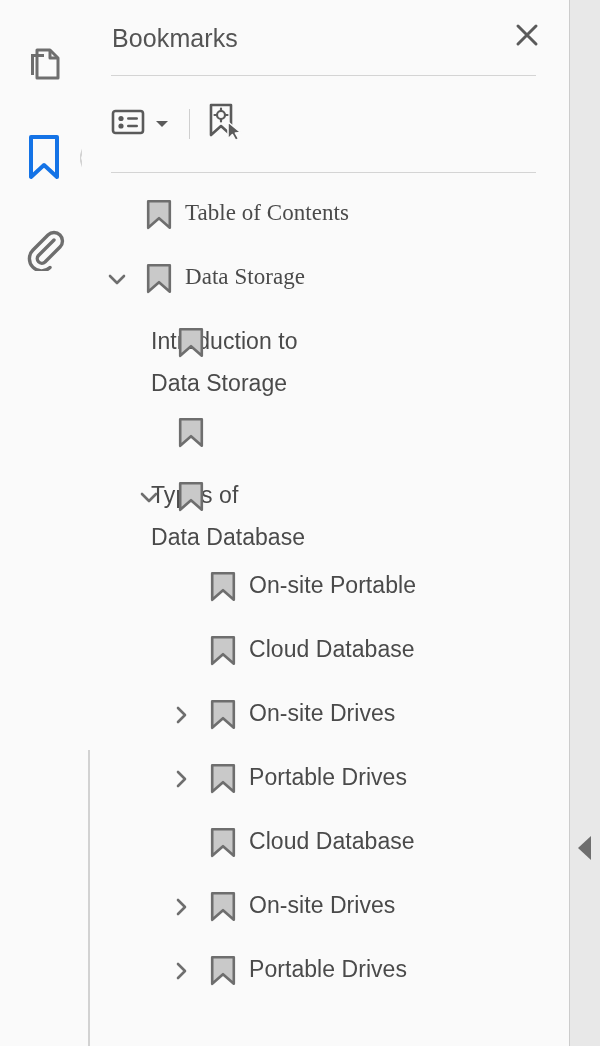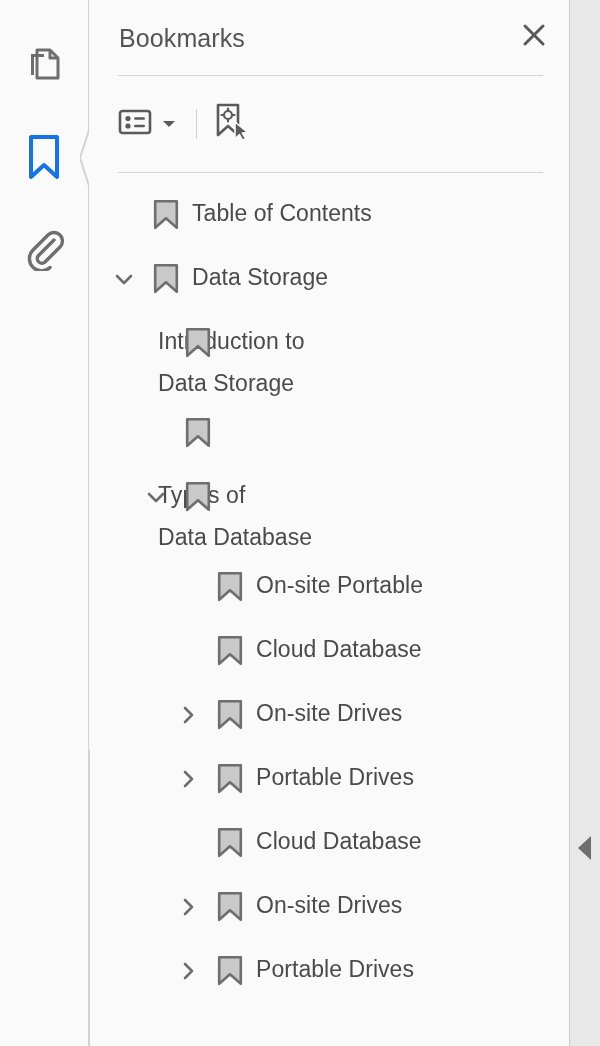--- a/index.html
+++ b/index.html
@@ -47,21 +47,21 @@
   #rail-divider {
     position: absolute;
     left: 80px; top: 0;
     width: 20px; height: 1046px;
     pointer-events: none;
   }
 
   
   #panel {
     position: absolute;
-    left: 89px; top: 0;
+    left: 82px; top: 0;
     width: 480px;
     height: 750px;
     background: #fafafa;
   }
 
   #panel-header {
     position: relative;
     height: 72px;
   }
 
@@ -159,21 +159,21 @@
     line-height: 42px;
     color: #4a4a4a;
     padding-top: 6px;
     white-space: pre-line;
     letter-spacing: .05px;
   }
 
   
   .lvl0 > .twisty      { left: 22px; }
   .lvl0 > .node-bm-icon{ left: 64px; }
-  .lvl0 > .node-label  { margin-left: 103px; }
+  .lvl0 > .node-label  { margin-left: 103px; font-family: Liberation Serif, serif; }
 
   .lvl1 > .twisty      { left: 54px; }
   .lvl1 > .node-bm-icon{ left: 96px; }
   .lvl1 > .node-label  { margin-left: 69px; }
 
   .lvl2 > .twisty      { left: 86px; }
   .lvl2 > .node-bm-icon{ left: 128px; }
   .lvl2 > .node-label  { margin-left: 167px; }
 
   

